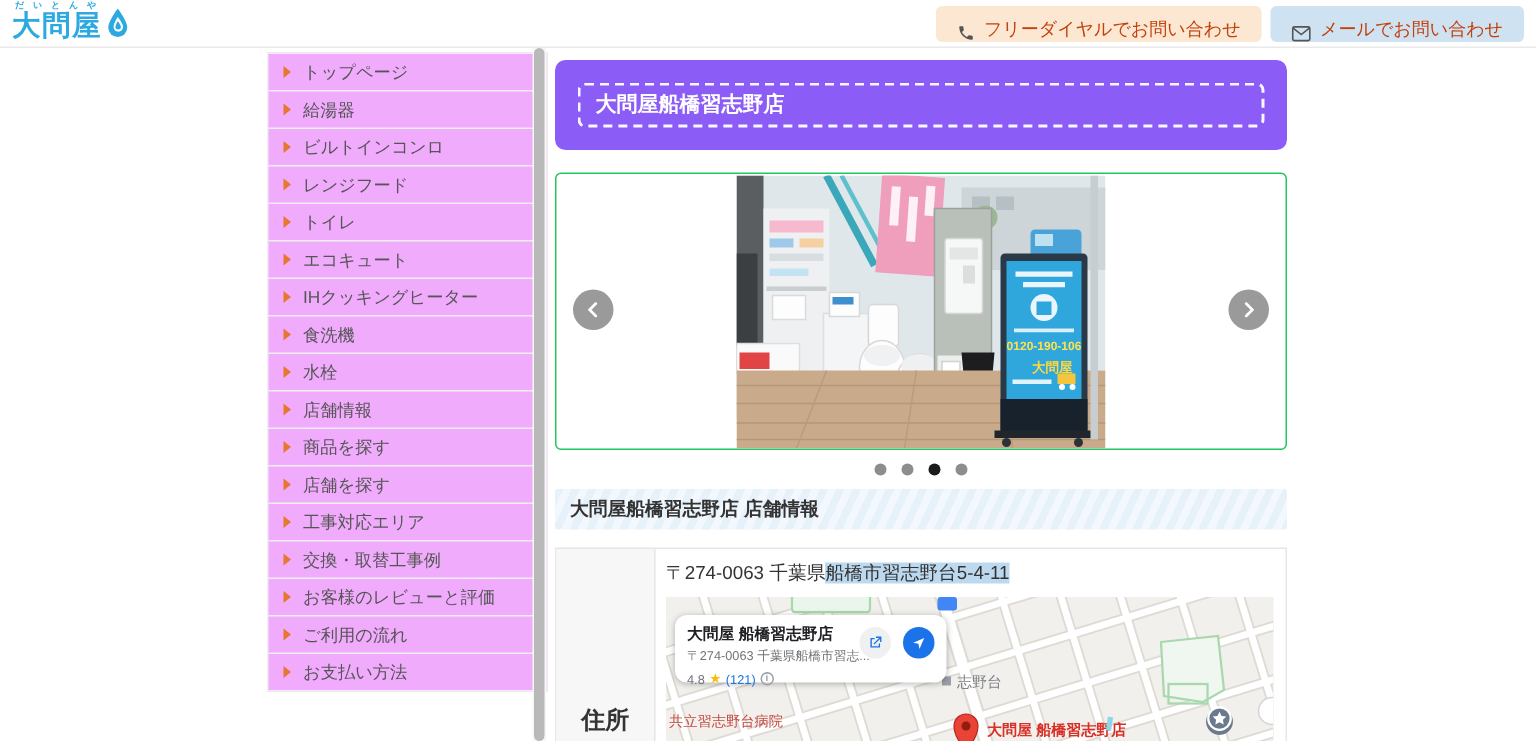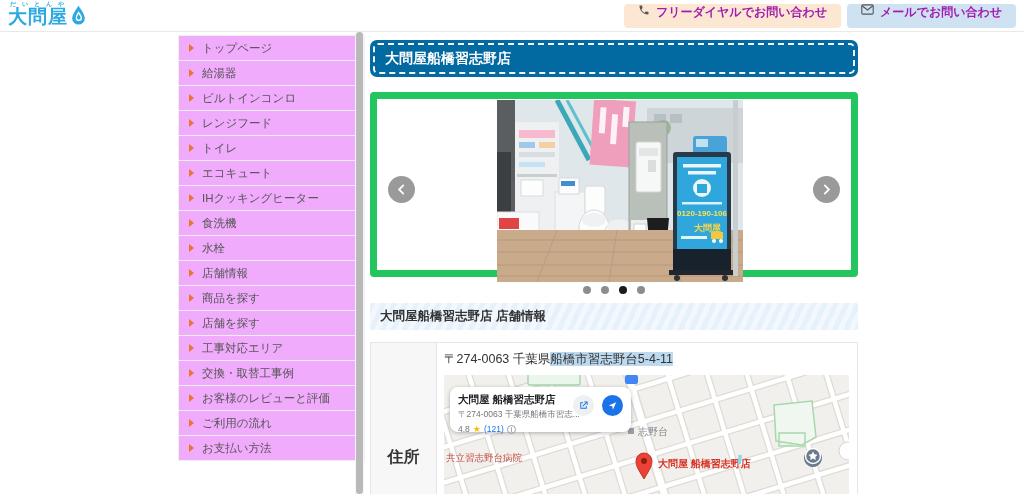--- a/index.html
+++ b/index.html
@@ -7,23 +7,23 @@
     font-family:"Liberation Sans","DejaVu Sans",sans-serif; }
 
   
   .topbar { position:absolute; left:0; top:0; width:1024px; height:32px;
     background:#fff; border-bottom:1px solid #e9e9e9; z-index:30; }
   .logo { position:absolute; left:8px; top:1px; display:flex; align-items:center; gap:2px; }
   .logo ruby { color:#2ba9e0; font-weight:bold; font-size:19px; letter-spacing:1px;
     text-shadow:0 0 1px #fff; }
   .logo rt { font-size:6px; color:#2ba9e0; letter-spacing:2px; }
   .topbar-buttons { position:absolute; right:8px; top:4px; display:flex; gap:6px; }
-  .contact-btn { height:24px; display:flex; align-items:flex-start; gap:6px;
-    border:none; border-radius:4px; padding:0 14px; font-size:12px; font-weight:bold;
-    color:#a21caf; cursor:pointer; font-family:inherit; }
+  .contact-btn { height:24px; display:flex; align-items:flex-end; gap:6px;
+    border:none; border-radius:4px; padding:0 14px; font-size:12px; font-weight:normal;
+    color:#c2410c; cursor:pointer; font-family:inherit; }
   .contact-btn.phone { background:#fbe7d2; }
   .contact-btn.mail  { background:#cfe2f2; }
 
   
   .sidebar { position:absolute; left:178px; top:35px; width:187px; background:#f0abfc;
     border:1px solid #f0f0f0; border-bottom:none; }
   .sidebar li { list-style:none; height:25px; display:flex; align-items:center;
     border-bottom:1px solid #efefef; padding-left:10px; gap:8px; cursor:pointer; }
   .sidebar .tri { width:0; height:0; border-left:5px solid #e8762d;
     border-top:4px solid transparent; border-bottom:4px solid transparent; }
@@ -31,27 +31,27 @@
 
   
   .scrollbar { position:absolute; left:355px; top:32px; width:9px; height:462px;
     background:#f6f6f6; }
   .scrollbar .thumb { position:absolute; left:1px; top:0; width:7px; height:100%;
     background:#b9b9b9; border-radius:4px; }
 
   
   .main { position:absolute; left:370px; top:40px; width:488px; }
 
-  .page-title-box { background:#0369a1; border-radius:7px; padding:3px; }
+  .page-title-box { background:#8b5cf6; border-radius:7px; padding:15px; }
   .page-title-inner { border:2px dashed rgba(255,255,255,.95); border-radius:5px;
     padding:4px 10px; }
   .page-title-inner span { color:#fff; font-weight:bold; font-size:14px; }
 
   .carousel { position:relative; margin-top:15px; height:185px; background:#fff;
-    border:7px solid #22c55e; border-radius:4px; }
+    border:1px solid #22c55e; border-radius:4px; }
   .photo { position:absolute; left:120px; top:1px; width:246px; height:182px; }
   .car-arrow { position:absolute; top:77px; width:27px; height:27px; border-radius:50%;
     background:#9a9a9a; border:none; color:#fff; display:flex; align-items:center;
     justify-content:center; cursor:pointer; }
   .car-arrow.prev { left:11px; }
   .car-arrow.next { right:11px; }
   .car-arrow svg { width:11px; height:11px; }
 
   .dots { margin-top:9px; display:flex; justify-content:center; gap:10px; }
   .dot { width:8px; height:8px; border-radius:50%; background:#8d8d8d; cursor:pointer; }

